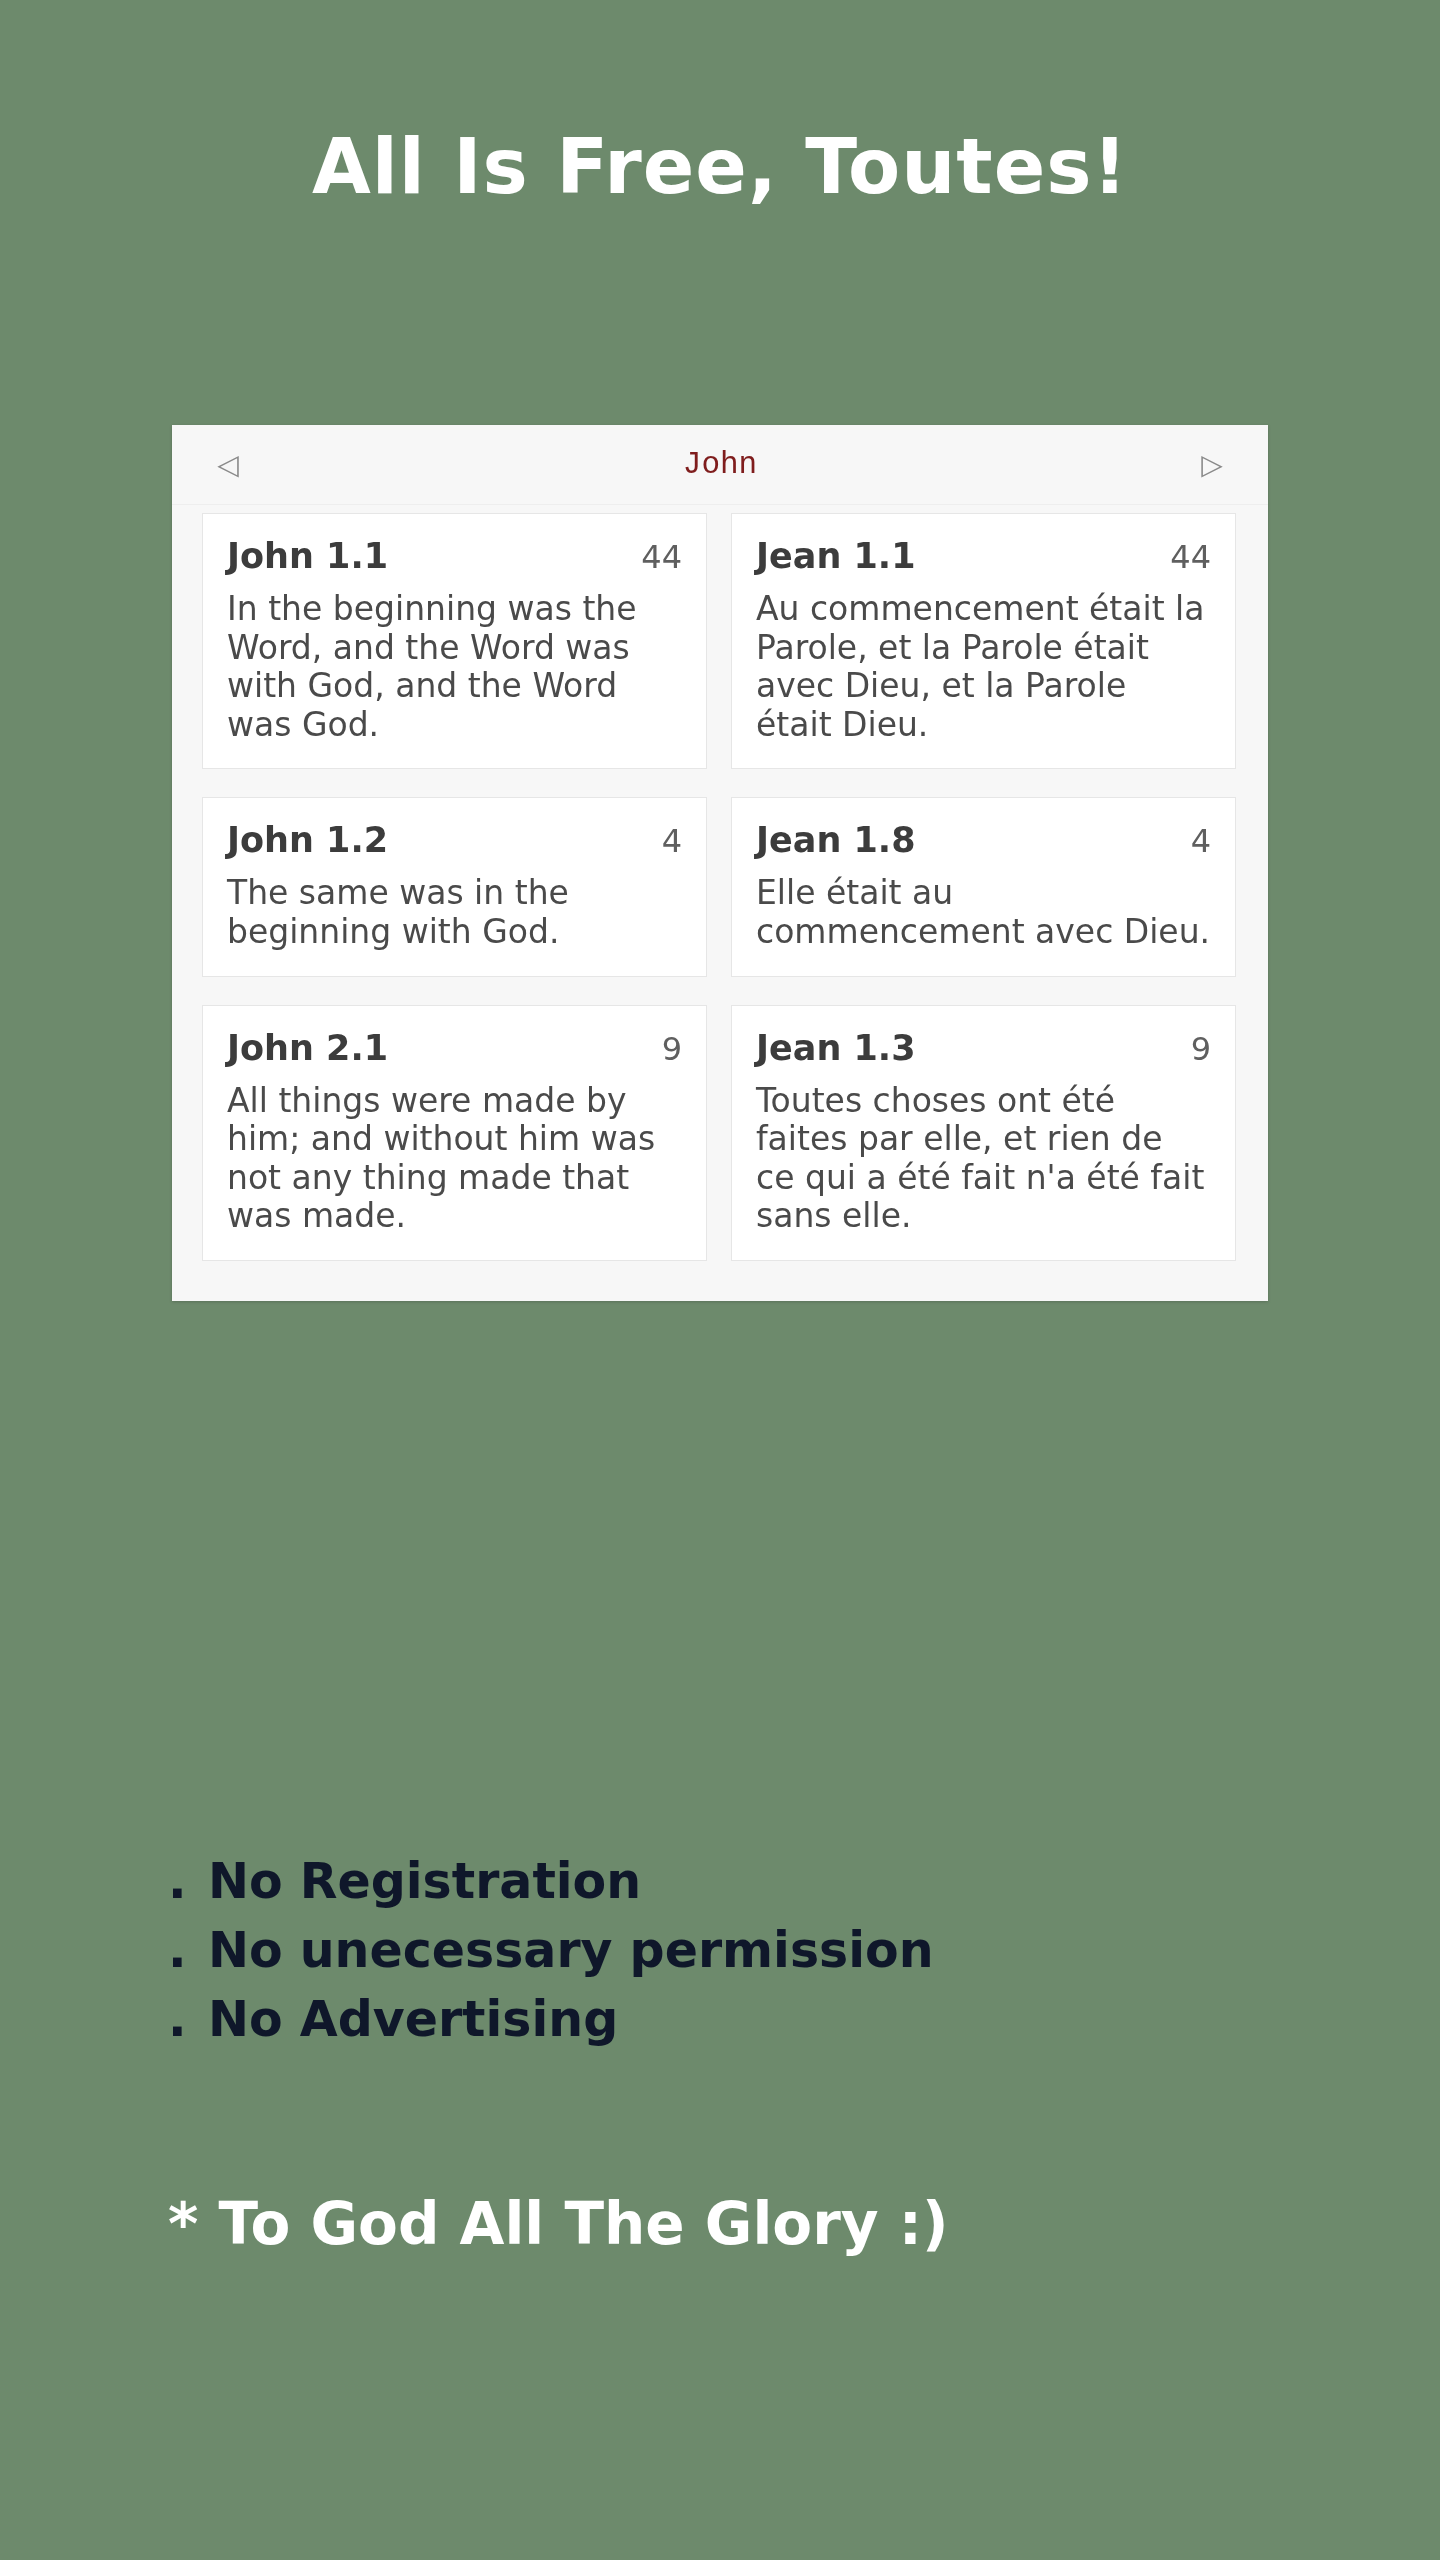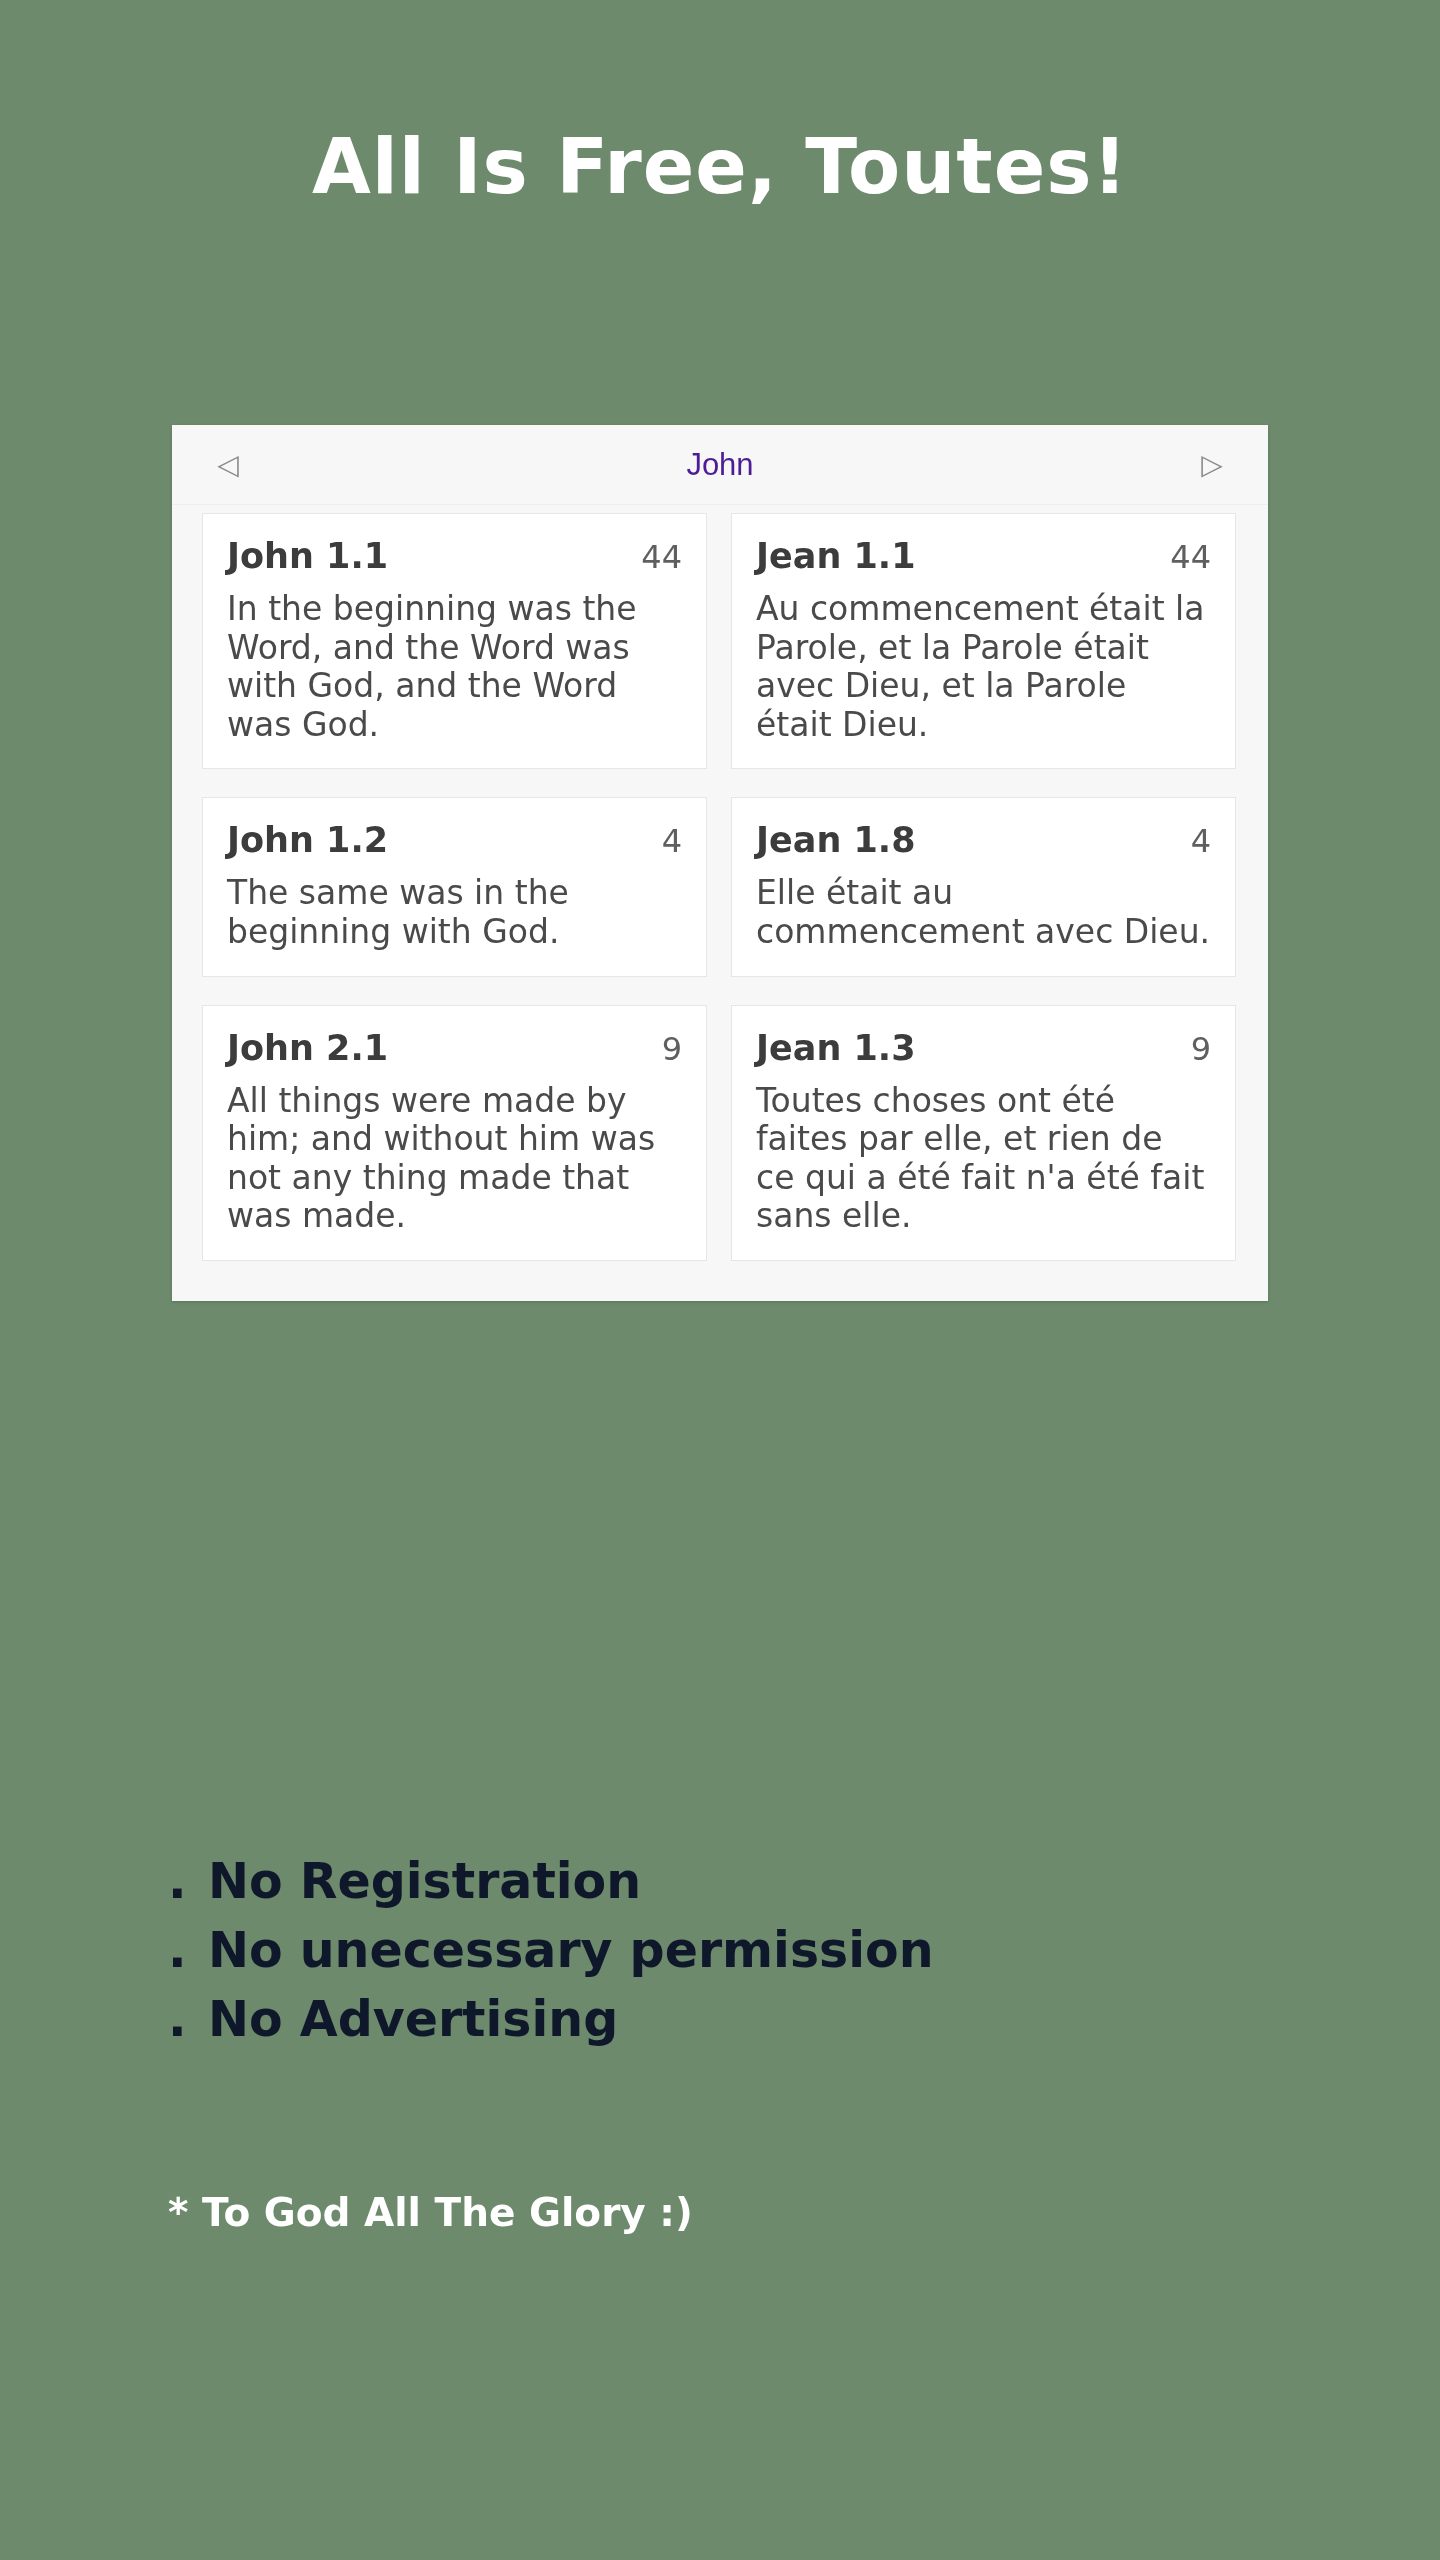--- a/index.html
+++ b/index.html
@@ -57,22 +57,22 @@
   .nav-arrow {
     font-size: 28px;
     color: #8a8a8a;
     line-height: 1;
     width: 40px;
     text-align: center;
     cursor: pointer;
   }
   .app-title {
     font-size: 31px;
-    color: #4c1d95;
-    font-family: Liberation Sans, sans-serif;
+    color: #7f1d1d;
+    font-family: Liberation Mono, monospace;
   }
 
   .verse-grid {
     display: flex;
     flex-direction: column;
     padding: 8px 30px 0 30px;
     box-sizing: border-box;
   }
   .verse-row {
     display: flex;
@@ -130,21 +130,21 @@
   }
   .bullet-dot {
     display: inline-block;
     width: 40px;
   }
   .glory {
     position: absolute;
     left: 168px;
     top: 2190px;
     color: #ffffff;
-    font-size: 39px;
+    font-size: 58px;
     font-weight: bold;
     white-space: nowrap;
     font-family: "DejaVu Sans", sans-serif;
   }
 </style>
 </head>
 <body>
 
 <div class="page">
 

